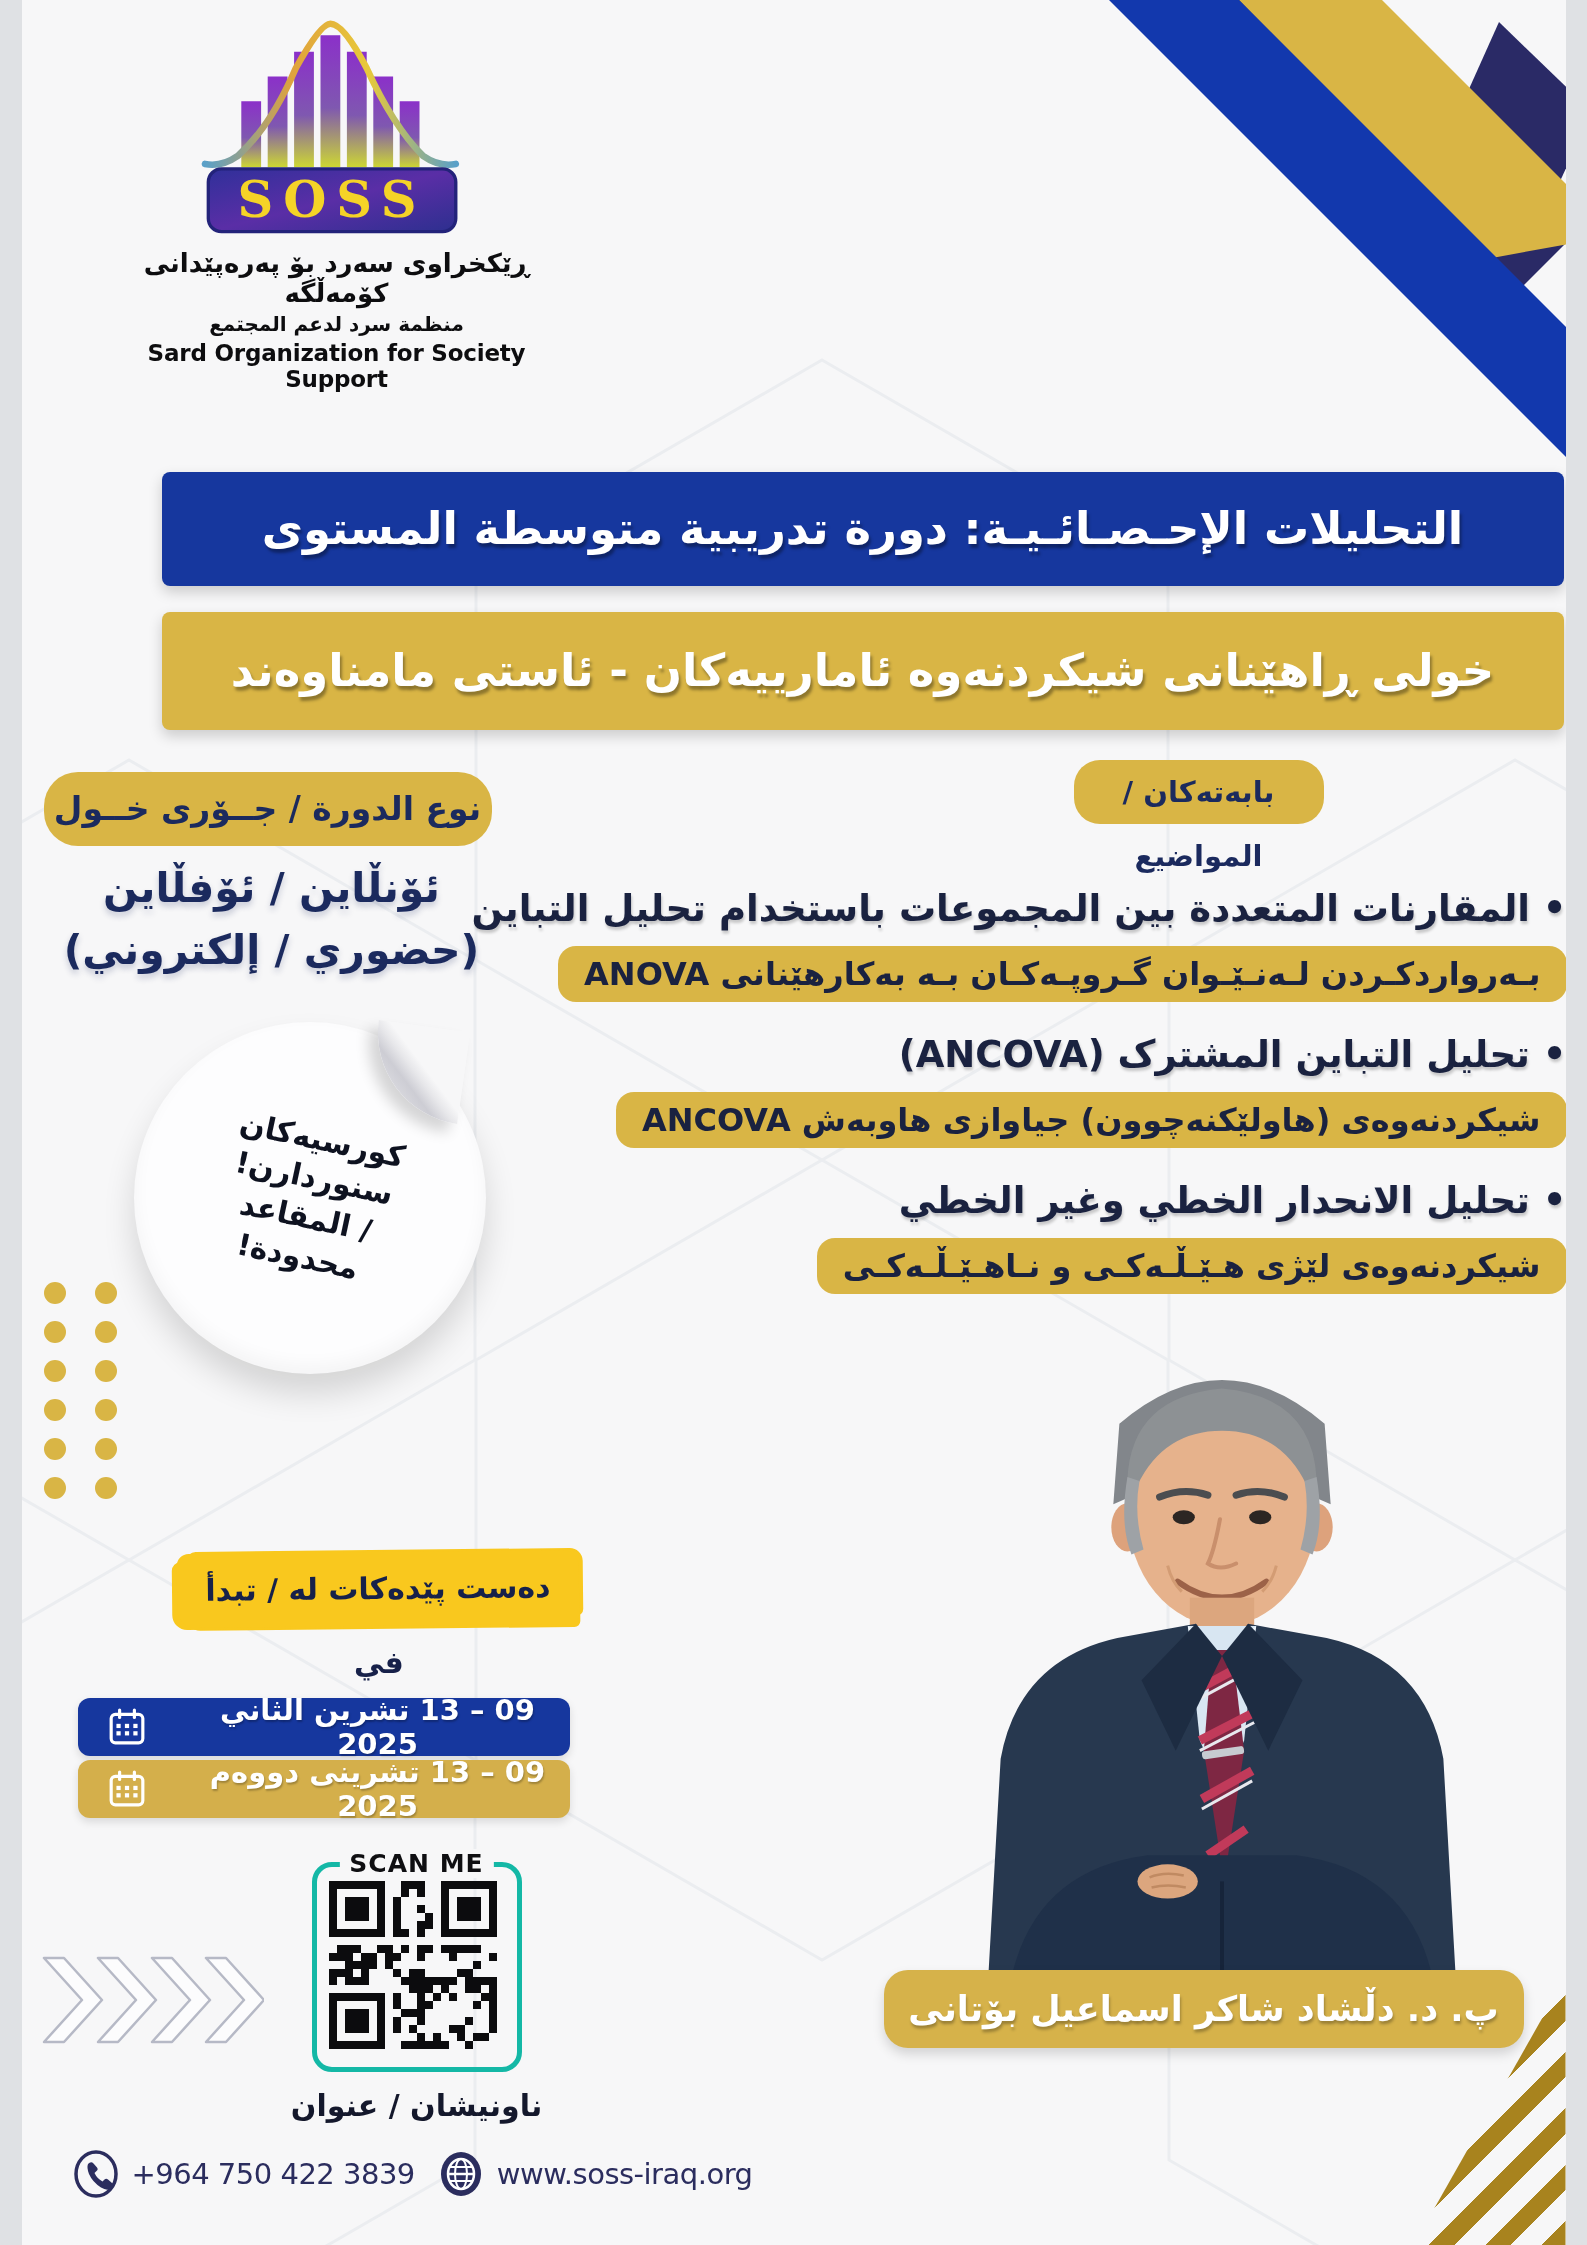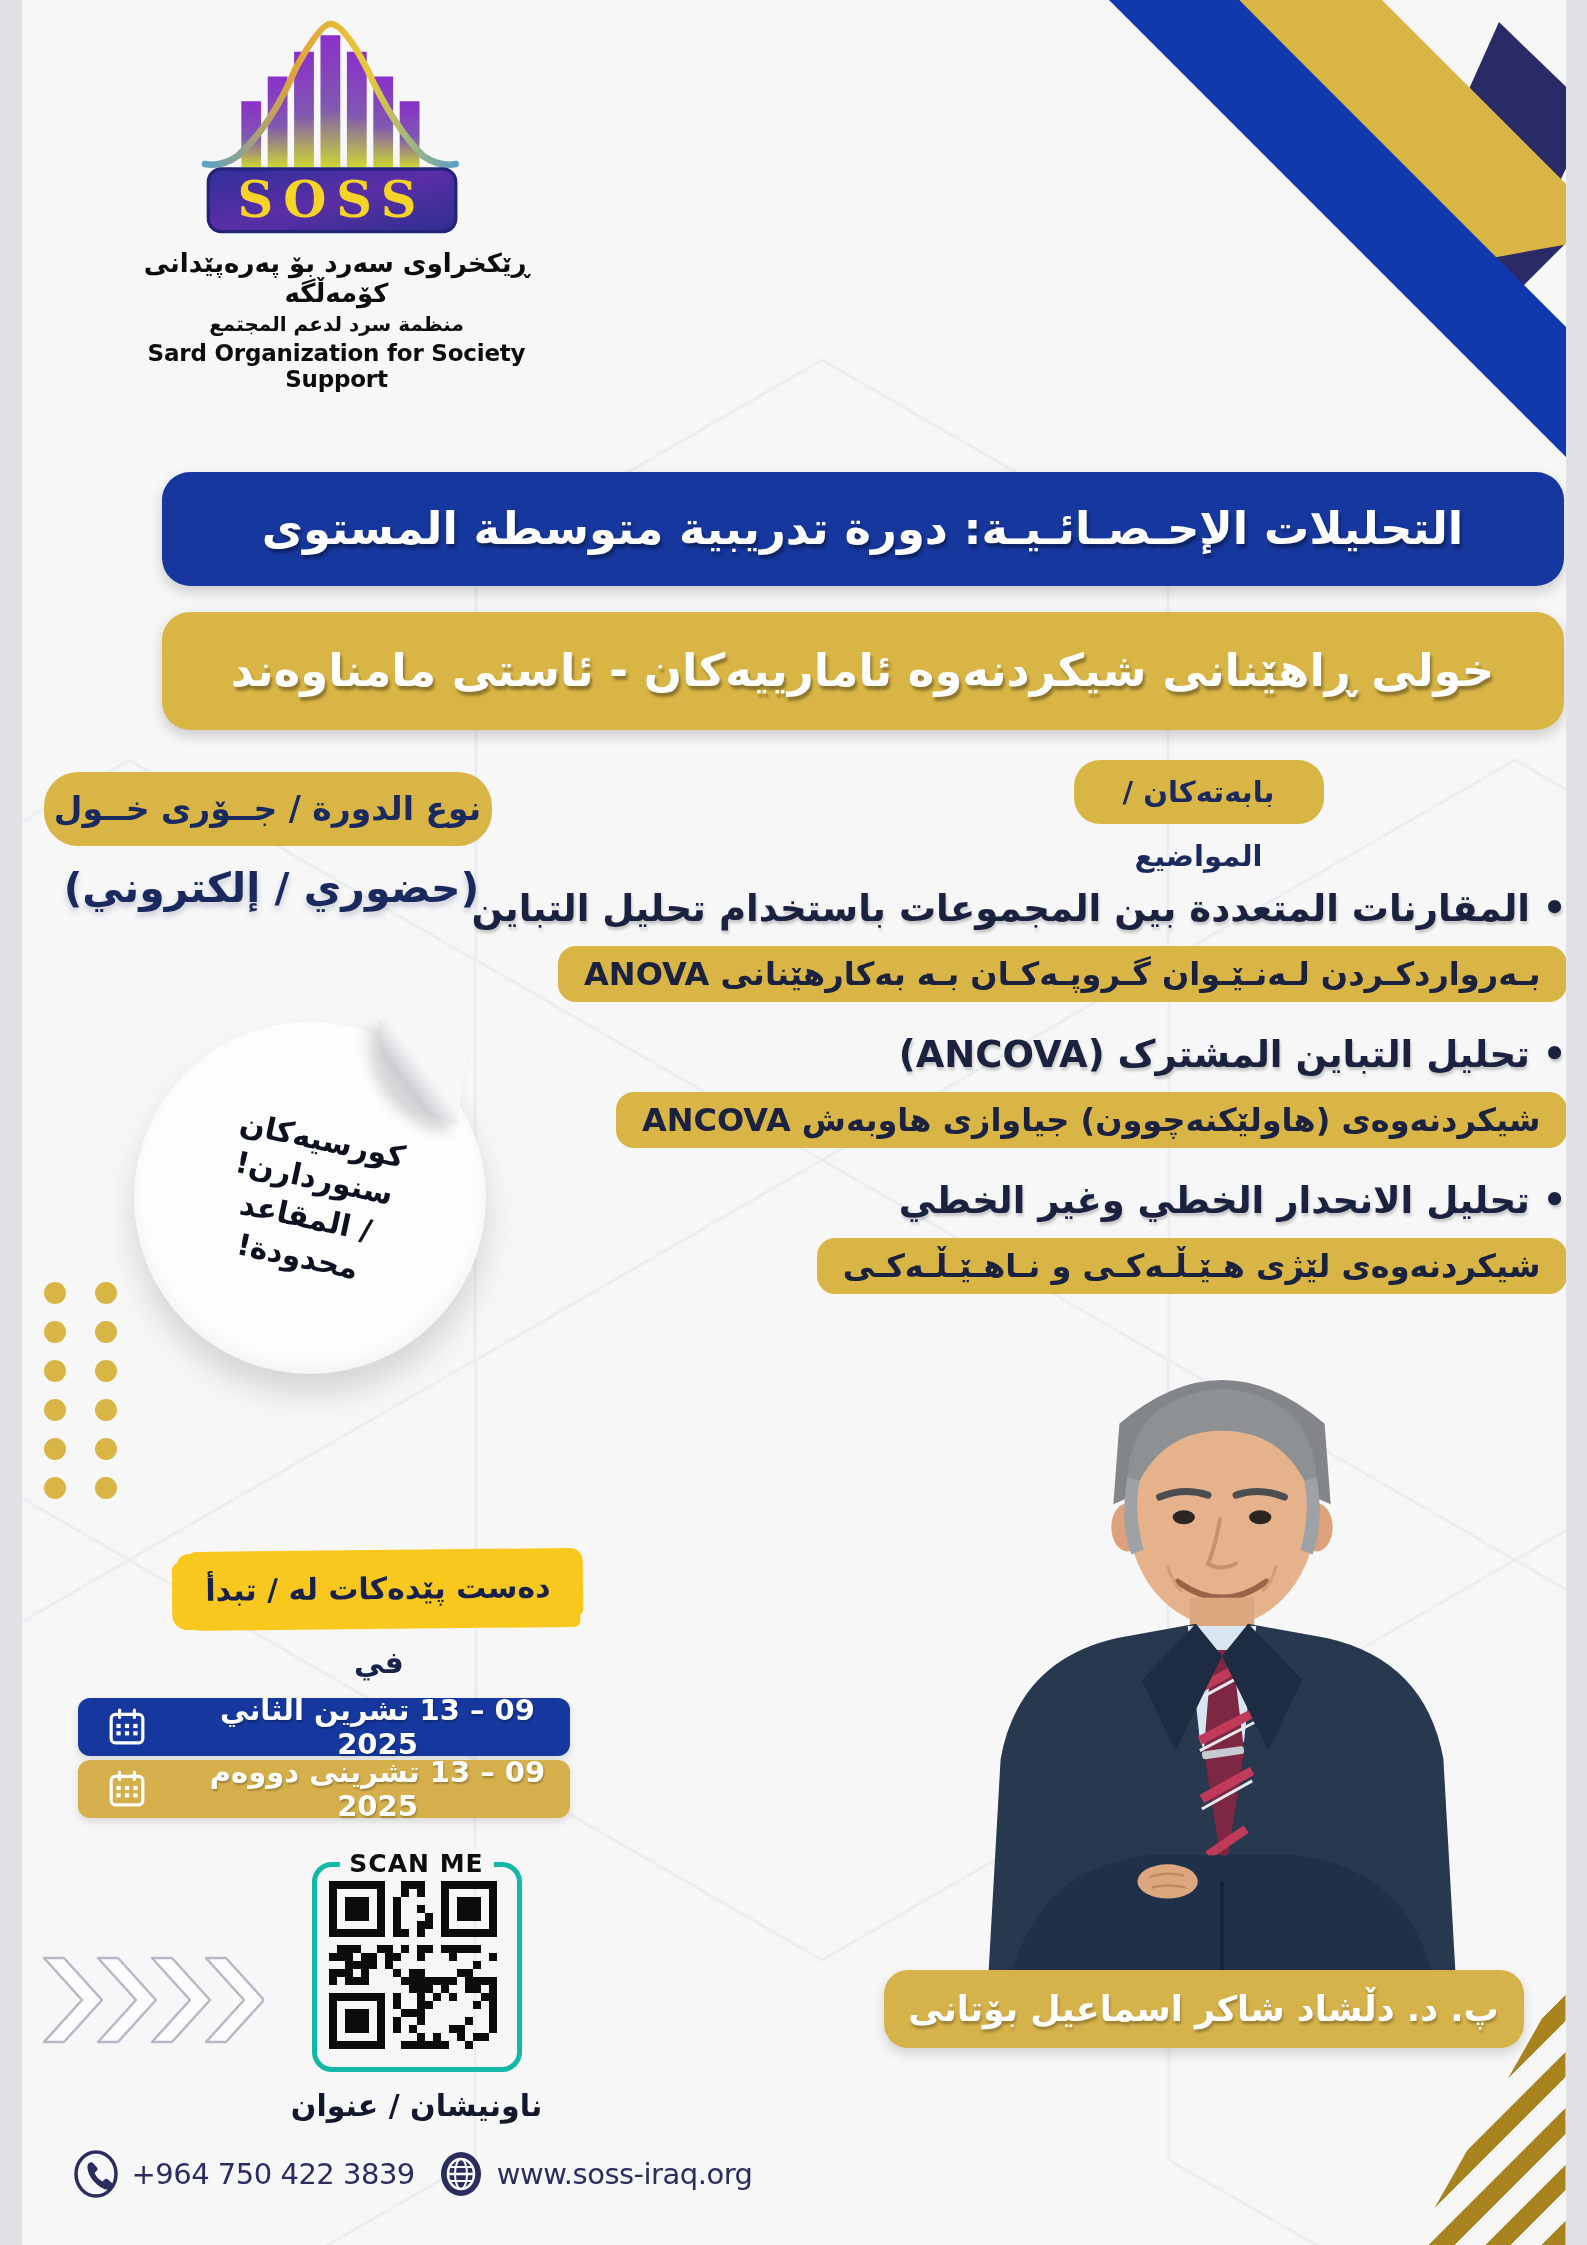--- a/index.html
+++ b/index.html
@@ -14,21 +14,21 @@
   #stripes-tr{position:absolute;left:1000px;top:0;width:587px;height:540px;z-index:1;}
 
   
   .logo-wrap{left:105px;top:10px;width:420px;text-align:center;z-index:2;}
   .org-line{font-weight:bold;color:#0d0d0f;}
   .org-ku{font-size:26px;direction:rtl;margin-top:2px;}
   .org-ar{font-size:20px;direction:rtl;margin-top:4px;}
   .org-en{font-size:23px;margin-top:4px;letter-spacing:-0.2px;}
 
   
-  .banner{left:140px;width:1402px;border-radius:28px;text-align:center;color:#fff;
+  .banner{left:140px;width:1402px;border-radius:8px;text-align:center;color:#fff;
           font-weight:bold;direction:rtl;text-shadow:2px 4px 3px rgba(0,0,0,.35);
           box-shadow:0 6px 14px rgba(0,0,0,.18);z-index:2;}
   #banner-ar{top:472px;height:114px;line-height:114px;font-size:45px;background:#16379E;}
   #banner-ku{top:612px;height:118px;line-height:118px;font-size:45px;background:#D9B545;}
 
   
   #type-badge{left:22px;top:772px;width:448px;height:74px;background:#D9B545;border-radius:34px;
      text-align:center;line-height:74px;font-size:33px;font-weight:bold;color:#1B2A5E;direction:rtl;z-index:2;}
   #type-lines{left:30px;top:858px;width:440px;text-align:center;direction:rtl;font-size:41px;
      font-weight:bold;color:#1B2A5E;line-height:1.5;text-shadow:0 4px 6px rgba(27,42,94,.22);z-index:2;}
@@ -160,20 +160,21 @@
     <div class="org-line org-ku">ڕێکخراوی سەرد بۆ پەرەپێدانی کۆمەڵگە</div>
     <div class="org-line org-ar">منظمة سرد لدعم المجتمع</div>
     <div class="org-line org-en">Sard Organization for Society Support</div>
   </div>
 
   <div class="abs banner" id="banner-ar">التحليلات الإحـصـائـيـة: دورة تدريبية متوسطة المستوى</div>
   <div class="abs banner" id="banner-ku">خولی ڕاهێنانی شیکردنەوە ئامارییەکان - ئاستی مامناوەند</div>
 
   <div class="abs" id="type-badge">نوع الدورة / جــۆری خــول</div>
   <div class="abs" id="type-lines">
+    <div>ئۆنڵاین / ئۆفڵاین</div>
     <div>(حضوري / إلكتروني)</div>
   </div>
 
   <div class="abs" id="topics-badge">بابەتەکان / المواضيع</div>
   <div class="abs" id="topics">
     <div class="t-ar">المقارنات المتعددة بين المجموعات باستخدام تحليل التباين</div>
     <div class="t-ku">بـەرواردکـردن لـەنـێـوان گـروپـەکـان بـە بەکارهێنانی ANOVA</div>
     <div class="t-ar">تحليل التباين المشترک (ANCOVA)</div>
     <div class="t-ku">شیکردنەوەی (هاولێکنەچوون) جیاوازی هاوبەش ANCOVA</div>
     <div class="t-ar">تحليل الانحدار الخطي وغير الخطي</div>

